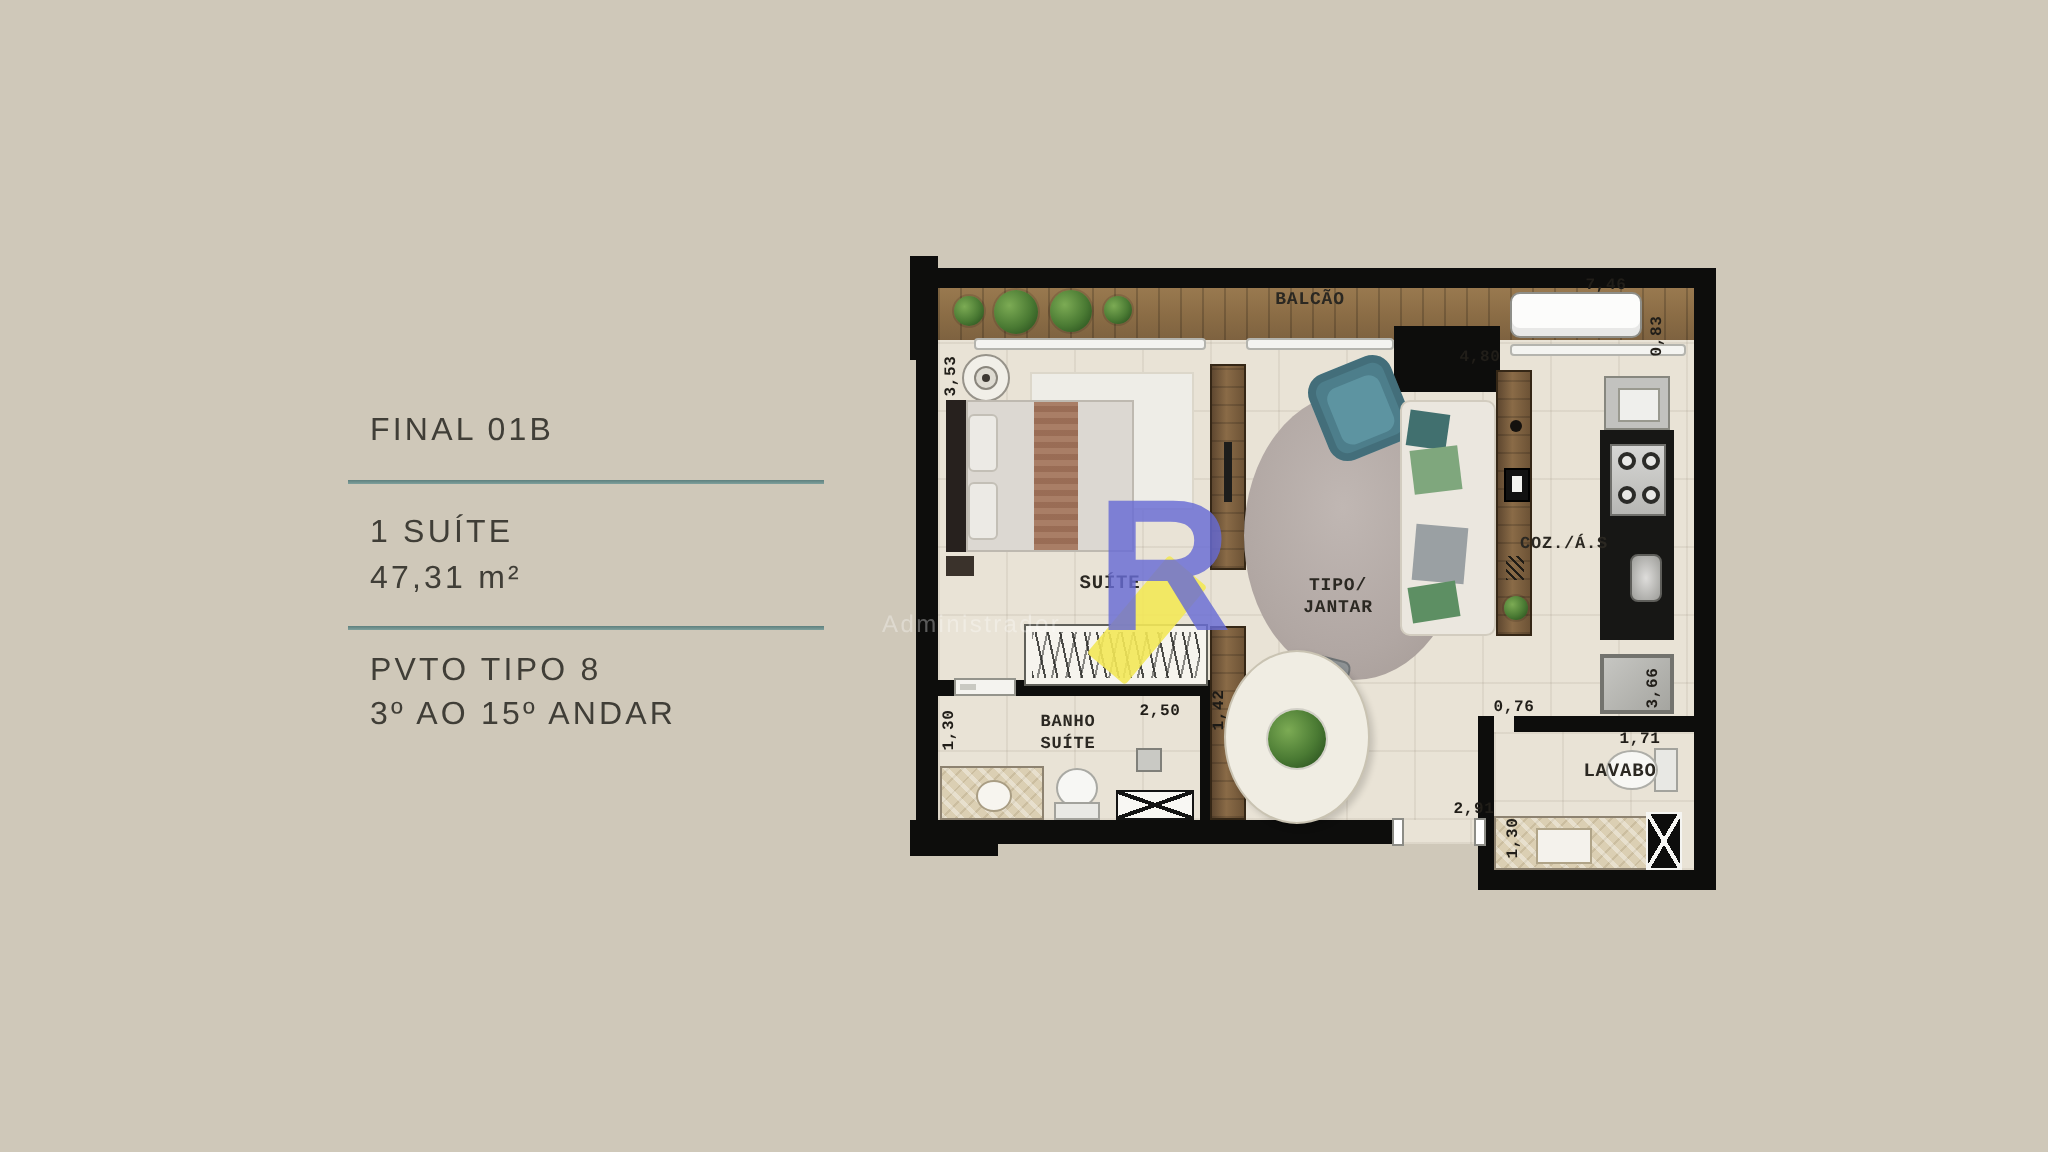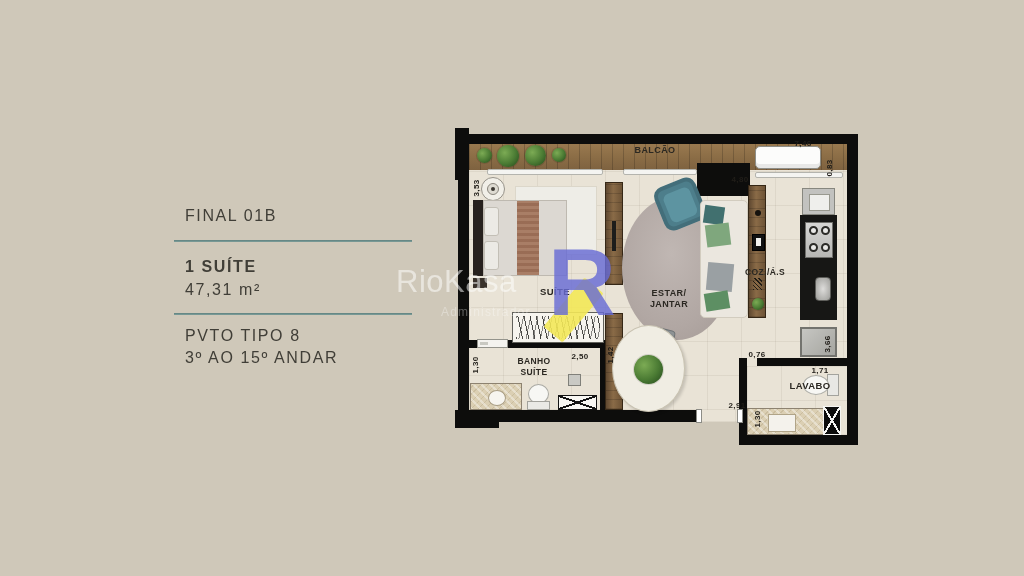--- a/index.html
+++ b/index.html
@@ -6,21 +6,21 @@
   .stage{position:relative;width:1024px;height:576px;background:#cfc8b9;overflow:hidden;
          font-family:"Liberation Sans",sans-serif;}
   .abs{position:absolute;}
 
   
   .panel-text{position:absolute;color:#403e37;font-size:16px;letter-spacing:1.6px;white-space:nowrap;}
   .panel-divider{position:absolute;left:174px;width:238px;height:2px;
                  background:linear-gradient(#5e807e,#7fa09c);}
 
   
-  .plan{position:absolute;left:455px;top:128px;width:405px;height:317px;}
+  .plan{position:absolute;left:455px;top:128px;width:405px;height:317px;font-family:Liberation Mono, monospace;}
   .floor{background:
      repeating-linear-gradient(0deg, rgba(120,108,90,.10) 0 1px, transparent 1px 34px),
      repeating-linear-gradient(90deg, rgba(120,108,90,.10) 0 1px, transparent 1px 34px),
      #e9e3d6;}
   .wall{background:#0d0d0c;}
   .wood{background:
      repeating-linear-gradient(90deg, rgba(0,0,0,.18) 0 1px, transparent 1px 11px),
      linear-gradient(180deg,#99794f,#8a6c45 55%,#7e6240);}
   .woodv{background:
      repeating-linear-gradient(0deg, rgba(0,0,0,.15) 0 1px, transparent 1px 9px),
@@ -55,21 +55,21 @@
   .wm-r{position:absolute;left:548px;top:236px;font-size:94px;line-height:1;font-weight:bold;
         color:rgba(104,107,212,.82);z-index:50;}
 </style>
 </head>
 <body>
 
 <div class="stage">
 
   <div class="panel-text" style="left:185px;top:207px;">FINAL 01B</div>
   <div class="panel-divider" style="top:240px;"></div>
-  <div class="panel-text" style="left:185px;top:258px;font-weight:bold;">1 SUÍTE</div>
+  <div class="panel-text" style="left:185px;top:258px;">1 SUÍTE</div>
   <div class="panel-text" style="left:185px;top:281px;">47,31 m²</div>
   <div class="panel-divider" style="top:313px;"></div>
   <div class="panel-text" style="left:185px;top:327px;">PVTO TIPO 8</div>
   <div class="panel-text" style="left:185px;top:349px;">3º AO 15º ANDAR</div>
 
   <div class="plan">
 
     <div class="abs floor" style="left:14px;top:16px;width:378px;height:266px;"></div>
     <div class="abs floor" style="left:292px;top:238px;width:100px;height:69px;"></div>
     <div class="abs floor" style="left:246px;top:282px;width:38px;height:12px;"></div>
@@ -179,42 +179,41 @@
     <div class="abs" style="left:372px;top:246px;width:12px;height:22px;background:#e8e8e4;border:1px solid #a3a39d;box-sizing:border-box;"></div>
     <div class="abs" style="left:348px;top:247px;width:26px;height:20px;border-radius:50%;background:#f7f7f4;border:1px solid #aeaea8;box-sizing:border-box;"></div>
     <div class="abs marble" style="left:292px;top:280px;width:78px;height:27px;">
       <div class="abs" style="left:20px;top:5px;width:26px;height:16px;background:#f4f2ec;border:1px solid #b0a488;"></div>
     </div>
     <div class="abs xpat-w" style="left:368px;top:278px;width:18px;height:29px;background-color:#0d0d0c;border:1px solid #f5f5f2;box-sizing:border-box;"></div>
 
     <div class="rlabel" style="left:200px;top:17px;font-size:9px;">BALCÃO</div>
     <div class="rlabel" style="left:100px;top:158px;font-size:9.5px;">SUÍTE</div>
     <div class="rlabel" style="left:214px;top:160px;font-size:9px;">
-      <span>ESTAR/</span><br>
+      <span>TIPO/</span><br>
       <span>JANTAR</span>
     </div>
     <div class="rlabel" style="left:79px;top:228px;">
       <span>BANHO</span><br>
       <span>SUÍTE</span>
     </div>
-    <div class="rlabel" style="left:310px;top:139px;">COZ./Á.S</div>
+    <div class="rlabel" style="left:327px;top:139px;">COZ./Á.S</div>
     <div class="rlabel" style="left:328px;top:252px;font-size:9.5px;margin-left:27px;">LAVABO</div>
 
     <div class="dim" style="left:348px;top:15px;">7,46</div>
     <div class="dim vert" style="left:374px;top:40px;">0,83</div>
     <div class="dim vert" style="left:21px;top:60px;">3,53</div>
     <div class="dim" style="left:237px;top:51px;margin-left:48px;">4,80</div>
     <div class="dim vert" style="left:20px;top:237px;">1,30</div>
     <div class="dim" style="left:125px;top:228px;">2,50</div>
     <div class="dim vert" style="left:155px;top:227px;color:#1c1a16;">1,42</div>
     <div class="dim" style="left:302px;top:226px;">0,76</div>
     <div class="dim vert" style="left:372px;top:216px;">3,66</div>
     <div class="dim" style="left:365px;top:242px;">1,71</div>
     <div class="dim" style="left:282px;top:277px;">2,91</div>
     <div class="dim vert" style="left:302px;top:291px;">1,30</div>
   </div>
 
-  <div class="wm-brand">RioKasa</div>
   <div class="wm-sub">Administrador</div>
   <div class="wm-ribbon"></div>
   <div class="wm-r">R</div>
 
 </div>
 
 </body></html>

